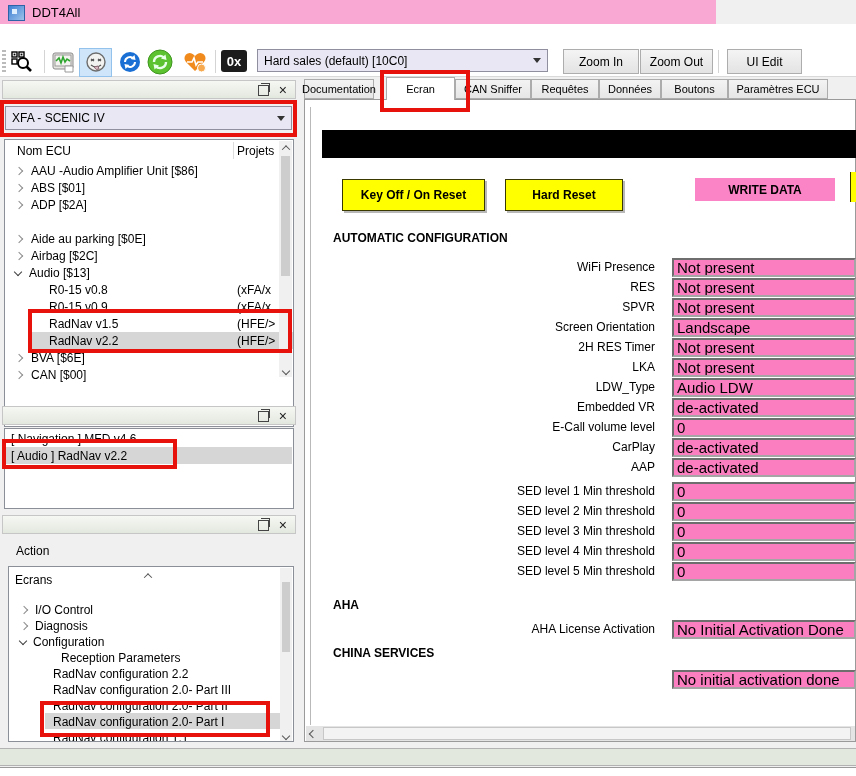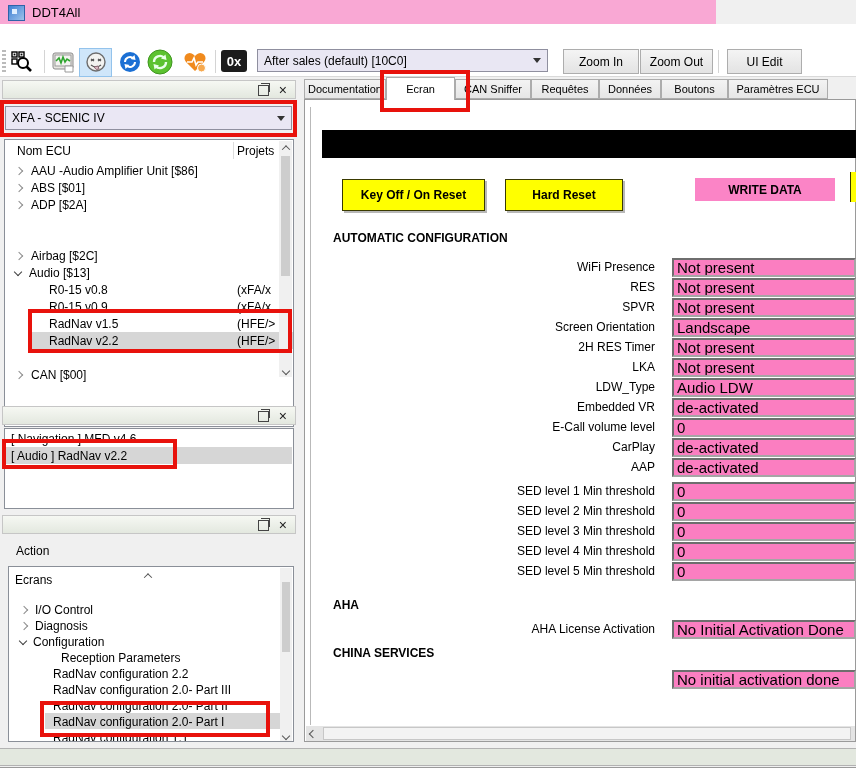--- a/index.html
+++ b/index.html
@@ -136,21 +136,21 @@
     <polyline points="4,11 9,11 11,7 13,14 15,11 20,11" fill="none" stroke="#fff" stroke-width="1.6"></polyline>
     <circle cx="18.5" cy="17" r="4" fill="#f6a94f" stroke="#fff" stroke-width="1"></circle>
   </svg>
 </div>
 <div class="abs tsep" style="left:215px;"></div>
 <div class="abs" style="left:221px;top:50px;width:26px;height:22px;background:#1c1c1c;border-radius:3px;display:flex;align-items:center;justify-content:center;color:#fff;font-weight:bold;font-size:13px;">
     <span>0x</span>
   </div>
 
 <div class="abs combo" style="left:257px;top:49px;width:291px;">
-  <span>After sales (default) [10C0]</span>
+  <span>Hard sales (default) [10C0]</span>
   <span class="arrowbox">
       <span class="tri-down"></span>
     </span>
 </div>
 <div class="abs pushbtn" style="left:563px;top:49px;width:74px;">Zoom In</div>
 <div class="abs pushbtn" style="left:640px;top:49px;width:71px;">Zoom Out</div>
 <div class="abs tsep" style="left:718px;"></div>
 <div class="abs pushbtn" style="left:727px;top:49px;width:73px;">UI Edit</div>
 
 <div class="abs dockhdr" style="left:2px;top:80px;width:294px;">
@@ -166,31 +166,33 @@
 </div>
 
 <div class="abs box" style="left:4px;top:139px;width:290px;height:288px;overflow:hidden;">
   <div class="abs small" style="left:12px;top:4px;">Nom ECU</div>
   <div class="abs small" style="left:232px;top:4px;">Projets</div>
   <div class="abs" style="left:228px;top:2px;width:1px;height:17px;background:#dcdcdc;"></div>
 
   <div class="abs small" style="left:0;top:24px;width:276px;"><span class="chev-r" style="margin:0 9px 1px 11px;"></span><span>AAU -Audio Amplifier Unit [$86]</span></div>
   <div class="abs small" style="left:0;top:41px;width:276px;"><span class="chev-r" style="margin:0 9px 1px 11px;"></span><span>ABS [$01]</span></div>
   <div class="abs small" style="left:0;top:58px;width:276px;"><span class="chev-r" style="margin:0 9px 1px 11px;"></span><span>ADP [$2A]</span></div>
+  <div class="abs small" style="left:0;top:92px;width:276px;"><span class="chev-r" style="margin:0 9px 1px 11px;"></span><span>Aide au parking [$0E]</span></div>
   <div class="abs small" style="left:0;top:109px;width:276px;"><span class="chev-r" style="margin:0 9px 1px 11px;"></span><span>Airbag [$2C]</span></div>
   <div class="abs small" style="left:0;top:126px;width:276px;"><span class="chev-d" style="margin:0 8px 2px 10px;"></span><span>Audio [$13]</span></div>
   <div class="abs small" style="left:44px;top:143px;"><span>R0-15 v0.8</span></div>
   <div class="abs small proj" style="left:232px;top:143px;">(xFA/x</div>
   <div class="abs small" style="left:44px;top:160px;"><span>R0-15 v0.9</span></div>
   <div class="abs small proj" style="left:232px;top:160px;">(xFA/x</div>
   <div class="abs small" style="left:44px;top:177px;"><span>RadNav v1.5</span></div>
   <div class="abs small proj" style="left:232px;top:177px;">(HFE/&gt;</div>
   <div class="abs row-sel" style="left:24px;top:192px;width:266px;height:17px;"></div>
   <div class="abs small" style="left:44px;top:194px;"><span>RadNav v2.2</span></div>
   <div class="abs small proj" style="left:232px;top:194px;">(HFE/&gt;</div>
+  <div class="abs small" style="left:0;top:211px;width:276px;"><span class="chev-r" style="margin:0 9px 1px 11px;"></span><span>BVA [$6E]</span></div>
   <div class="abs small" style="left:0;top:228px;width:276px;"><span class="chev-r" style="margin:0 9px 1px 11px;"></span><span>CAN [$00]</span></div>
 
   <div class="abs sb-track" style="right:1px;top:1px;width:13px;height:236px;">
     <div class="sb-arrow" style="height:13px;">
         <span class="ar-up"></span>
       </div>
     <div class="sb-thumb" style="margin:2px 2px;width:9px;height:120px;"></div>
     <div class="sb-arrow abs" style="bottom:0;width:13px;height:13px;">
         <span class="ar-down"></span>
       </div>
@@ -240,21 +242,21 @@
     <div class="sb-thumb" style="margin:14px 2px 0 2px;width:8px;height:70px;"></div>
     <div class="sb-arrow abs" style="bottom:0;width:12px;height:13px;">
         <span class="ar-down"></span>
       </div>
   </div>
 </div>
 
 <div class="abs pane"></div>
 <div class="abs inner-edge"></div>
 
-<div class="abs tab" style="left:304px;width:82px;">Documentation</div>
+<div class="abs tab" style="left:304px;width:70px;">Documentation</div>
 <div class="abs tab active" style="left:386px;width:69px;">Ecran</div>
 <div class="abs tab" style="left:455px;width:76px;">CAN Sniffer</div>
 <div class="abs tab" style="left:531px;width:68px;">Requêtes</div>
 <div class="abs tab" style="left:599px;width:62px;">Données</div>
 <div class="abs tab" style="left:661px;width:67px;">Boutons</div>
 <div class="abs tab" style="left:728px;width:100px;">Paramètres ECU</div>
 
 <div class="abs banner">EC</div>
 
 <div class="abs ybtn" style="left:342px;top:179px;width:141px;height:30px;">Key Off / On Reset</div>

